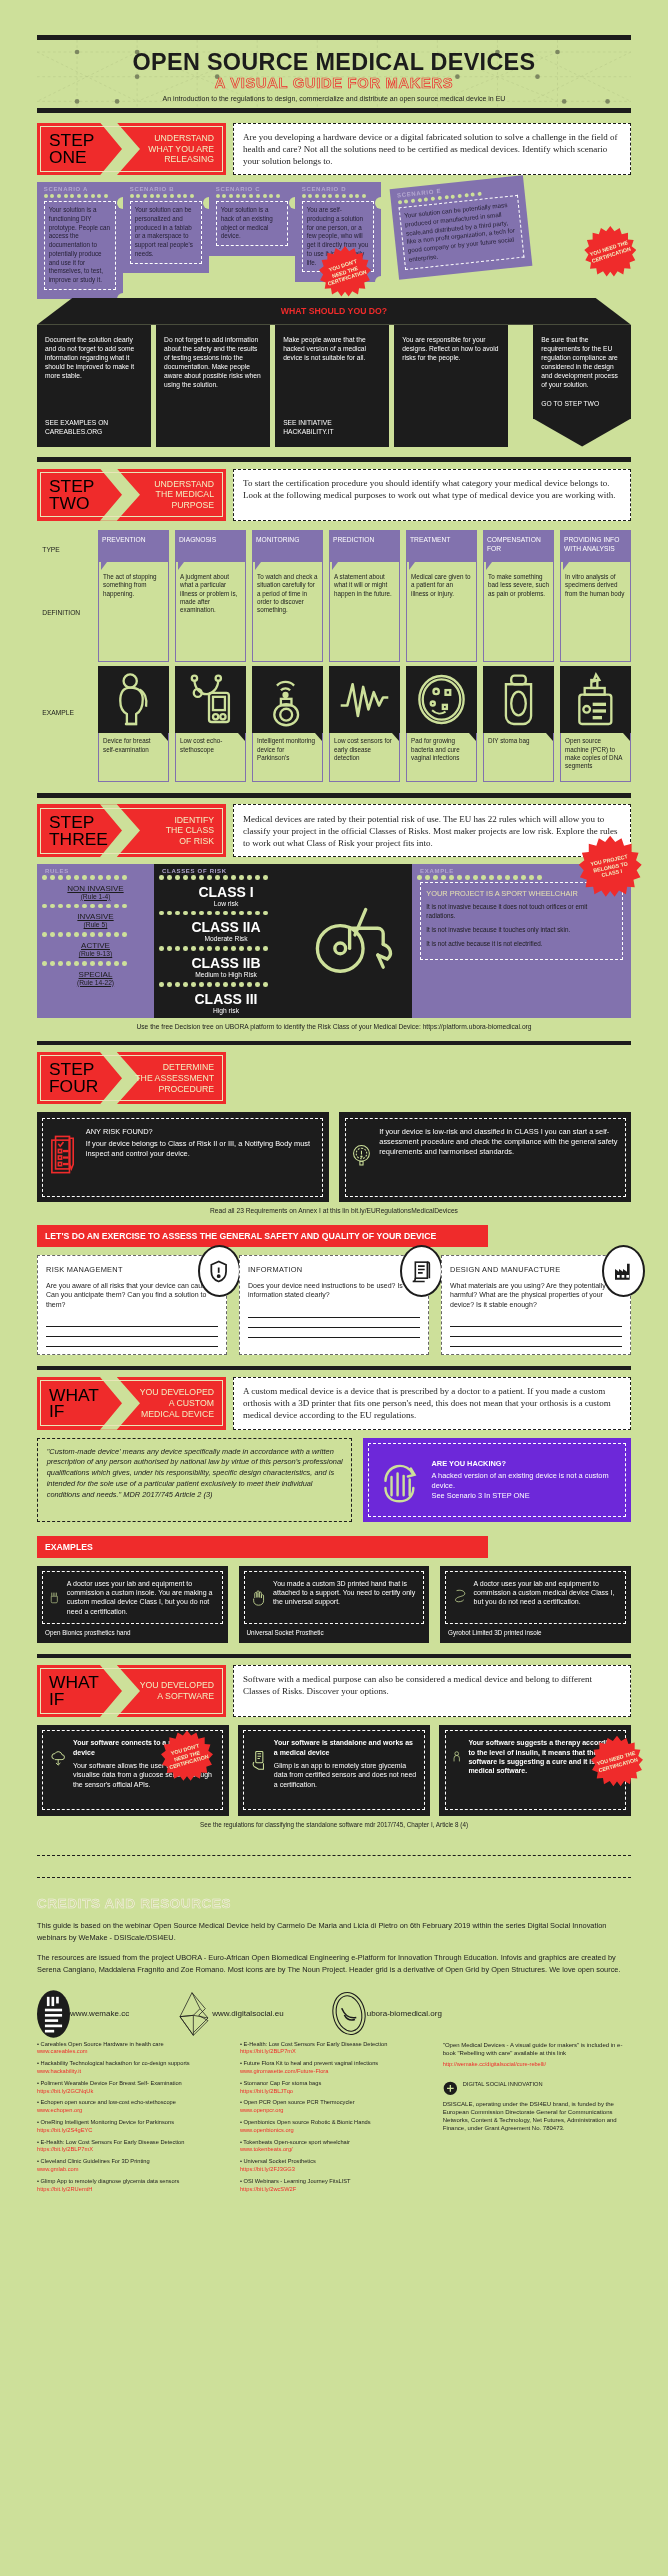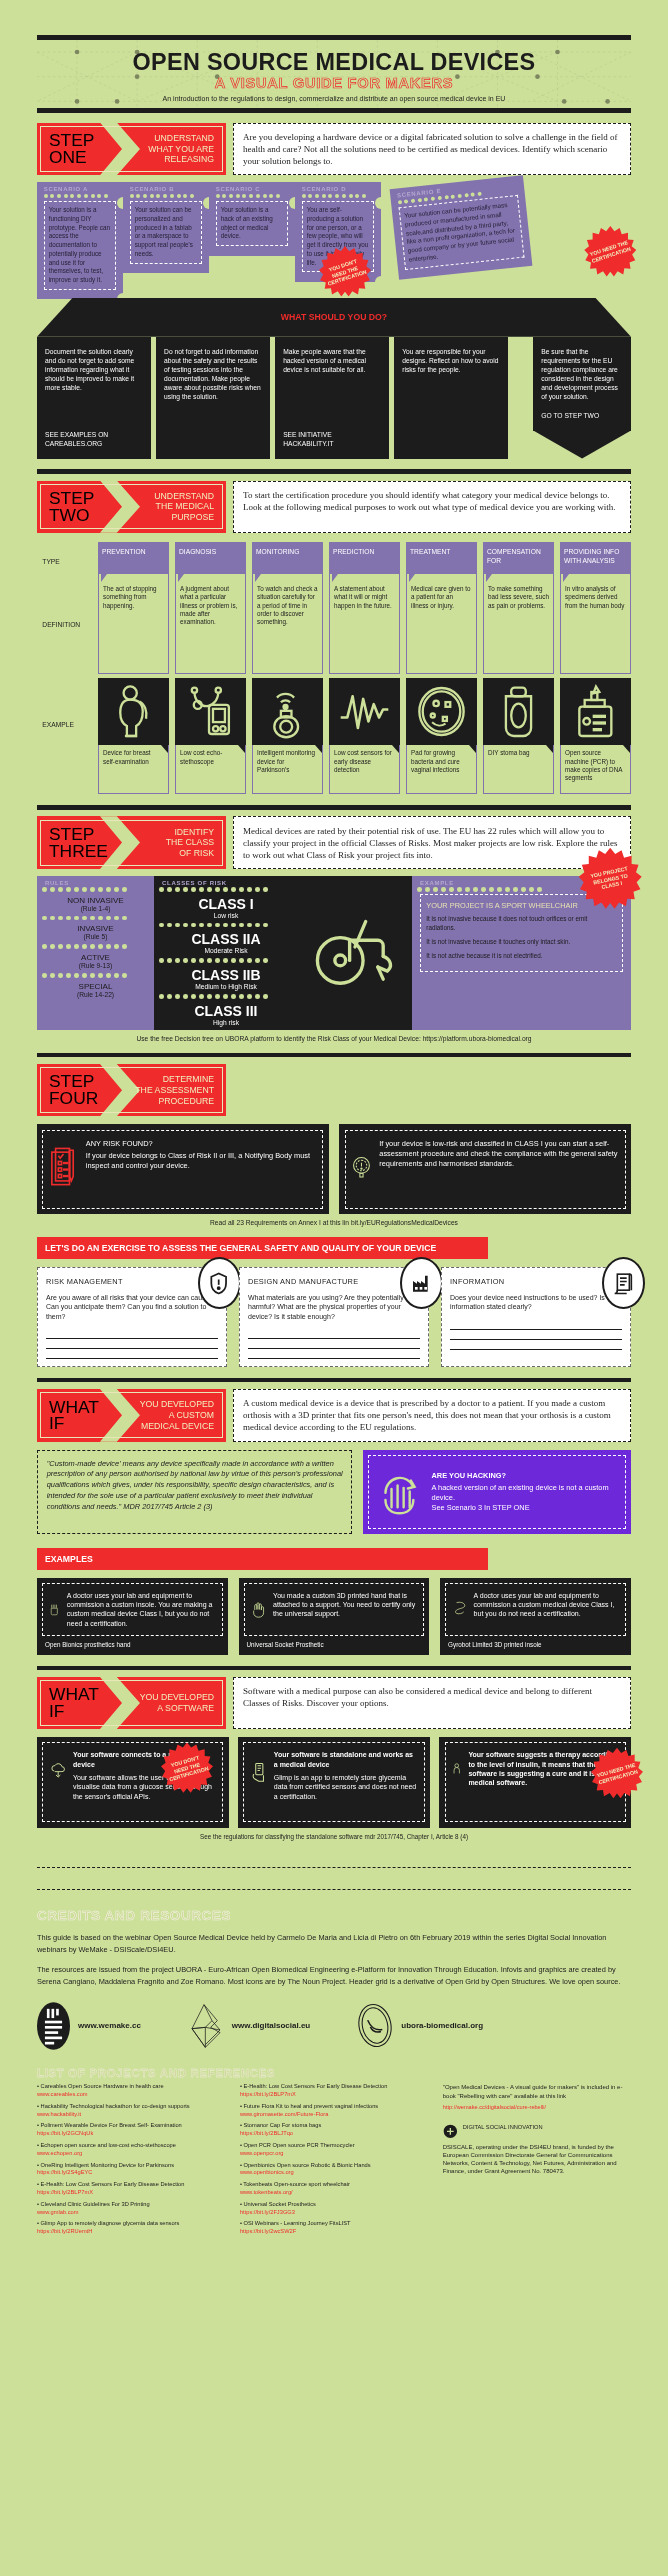--- a/index.html
+++ b/index.html
@@ -44,21 +44,21 @@
   .notch { position:absolute; width:12px; height:12px; border-radius:50%; background:#cde09a; }
   .scen-e { transform:rotate(-6deg); }
 
   .stamp { position:absolute; color:#f2eec0; text-align:center; font-size:5.3px; font-weight:bold;
            line-height:6.7px; display:flex; align-items:center; justify-content:center; }
   .stamp-star { background:#ef2b2b; width:52px; height:52px;
     clip-path: polygon(50% 0%,58% 10%,68% 4%,72% 16%,84% 13%,84% 26%,95% 27%,91% 39%,100% 46%,92% 55%,98% 66%,87% 70%,89% 82%,77% 81%,75% 93%,64% 87%,57% 97%,50% 88%,43% 97%,36% 87%,25% 93%,23% 81%,11% 82%,13% 70%,2% 66%,8% 55%,0% 46%,9% 39%,5% 27%,16% 26%,16% 13%,28% 16%,32% 4%,42% 10%); }
 
   
   .wsyd { margin:0 37px; position:relative; }
-  .wsyd-roof { background:#1c1c1c; height:39px; clip-path:polygon(6% 0, 94% 0, 100% 100%, 0 100%);
+  .wsyd-roof { background:#1c1c1c; height:27px; clip-path:polygon(6% 0, 94% 0, 100% 100%, 0 100%);
      display:flex; align-items:center; justify-content:center; }
   .wsyd-roof span { color:#ef2b2b; font-size:8.7px; font-weight:bold; }
   .wsyd-cols { display:flex; gap:5.3px; margin-top:0; }
   .wsyd-col { background:#1c1c1c; color:#fff; font-size:6.7px; line-height:9px; padding:10.7px 8px;
      flex:1; display:flex; flex-direction:column; }
   .wsyd-col .link { margin-top:auto; padding-top:9.4px; font-size:6.7px;}
   .arrow-tip { width:100%; height:28px; background:#1c1c1c; clip-path:polygon(0 0,100% 0,50% 100%); }
 
   
   .tbl { margin:9.4px 37px 0 37px; display:flex; }
@@ -82,21 +82,21 @@
   
   .risk-wrap { margin:6.7px 37px 0 37px; display:flex; position:relative; }
   .risk-col { position:relative; }
   .risk-rules { background:#8272ae; width:117px; }
   .risk-classes { background:#1c1c1c; width:144px; }
   .risk-img { background:#1c1c1c; width:114px; display:flex; align-items:center; justify-content:center; }
   .risk-ex { background:#8272ae; flex:1; }
   .hdr-lbl { font-size:6px; font-weight:bold; letter-spacing:0.7px; padding:4px 0 0 8px; }
   .risk-rules .hdr-lbl { color:#b4a8d0; }
   .risk-classes .hdr-lbl, .risk-ex .hdr-lbl { color:#b4a8d0; }
-  .rule-item { text-align:center; padding:4px 2.7px; font-size:8px; }
+  .rule-item { text-align:center; padding:4px 2.7px; font-size:8px;text-decoration:underline; }
   .rule-item small { display:block; font-size:6.7px;}
   .class-item { text-align:center; color:#fff; padding:4px 2.7px; }
   .class-item b { font-size:14px; font-weight:bold;}
   .class-item small { display:block; font-size:6.7px;}
   .dotrow { display:flex; gap:3.3px; padding:0 5.3px; }
   .dotrow i { width:4.7px;height:4.7px;border-radius:50%;background:#cde09a;display:block;}
   .ex-box { border:0.7px dashed #fff; margin:2.7px 8px 6.7px 8px; padding:5.3px; font-size:6.3px; line-height:8.7px;}
   .ex-box h5 { color:#e6e2b2; font-size:7.4px; font-weight:normal; line-height:9.4px; margin-bottom:5.3px;}
   .ex-box p { margin-bottom:5.3px; }
   .caption { margin:5.3px 37px 0 37px; text-align:center; font-size:6.7px; }
@@ -140,21 +140,21 @@
   .sw-cell .inn { border:1px dashed #fff; padding:6.7px; color:#fff; font-size:7px; line-height:9.4px;
       min-height:80px; display:flex; gap:6.7px;}
   .sw-note { margin:5.3px 37px 0 37px; font-size:6.3px; text-align:center;}
 
   
   .dashline { margin:12px 37px 0 37px; border-top:1.3px dashed #1c1c1c; }
   .credits-title { margin:17.4px 37px 0 37px; color:#d2d8a0; font-size:13.4px; font-weight:bold; letter-spacing:0.7px;
      text-shadow:0 0 0 #fff; -webkit-text-stroke:0.4px #f0f3dd;}
   .credits-body { margin:9.4px 37px 0 37px; font-size:7.4px; line-height:11.4px; }
   .logos { margin:14.7px 37px 0 37px; display:flex; gap:47px; align-items:center;}
-  .logo-cell { display:flex; align-items:center; gap:8px; font-size:8px;font-weight:bold;}
+  .logo-cell { display:flex; align-items:center; font-size:8px;}
   .list-title { margin:17.4px 37px 4px 37px; color:#d2d8a0; font-size:11.4px; font-weight:bold; letter-spacing:0.7px;
      -webkit-text-stroke:0.3px #f0f3dd;}
   .refs { margin:2.7px 37px 0 37px; display:flex; gap:14.7px; font-size:5.7px; line-height:7.8px;}
   .refs .c { flex:1; }
   .refs li { list-style:none; margin-bottom:4px; }
   .refs .u { color:#ef2b2b; }
   .dsi { font-size:6px; line-height:8px; }
   svg { display:block; }
 </style>
 </head>
@@ -772,46 +772,46 @@
       <h4>RISK MANAGEMENT</h4>
       <p>Are you aware of all risks that your device can cause? Can you anticipate them? Can you find a solution to them?</p>
       <div class="lines">
           <span></span>
           <span></span>
           <span></span>
         </div>
     </div>
     <div class="card">
       <div class="card-icon">
+        <svg width="18.7" height="23" viewBox="0 0 28 34" fill="none" stroke="#1c1c1c" stroke-width="2.4">
+          <rect x="5" y="3" width="18" height="24"></rect>
+            <path d="M9 9h10M9 14h10M9 19h7"></path>
+          <path d="M5 27c0 3-2 5-4 5h18"></path>
+            <path d="M23 3c2 0 3 1 3 3v21"></path>
+        </svg>
+      </div>
+      <h4>INFORMATION</h4>
+      <p>Does your device need instructions to be used? Is all information stated clearly?</p>
+      <div class="lines">
+          <span></span>
+          <span></span>
+          <span></span>
+        </div>
+    </div>
+    <div class="card">
+      <div class="card-icon">
         <svg width="20" height="20" viewBox="0 0 30 30" fill="#1c1c1c">
           <path d="M3 28V12l6 4V12l6 4V12l6 4V4h4v24z"></path>
           <rect x="6" y="21" width="4" height="4" fill="#fff"></rect>
             <rect x="13" y="21" width="4" height="4" fill="#fff"></rect>
             <rect x="20" y="21" width="4" height="4" fill="#fff"></rect>
         </svg>
       </div>
       <h4>DESIGN AND MANUFACTURE</h4>
       <p>What materials are you using? Are they potentially harmful? What are the physical properties of your device? Is it stable enough?</p>
-      <div class="lines">
-          <span></span>
-          <span></span>
-          <span></span>
-        </div>
-    </div>
-    <div class="card">
-      <div class="card-icon">
-        <svg width="18.7" height="23" viewBox="0 0 28 34" fill="none" stroke="#1c1c1c" stroke-width="2.4">
-          <rect x="5" y="3" width="18" height="24"></rect>
-            <path d="M9 9h10M9 14h10M9 19h7"></path>
-          <path d="M5 27c0 3-2 5-4 5h18"></path>
-            <path d="M23 3c2 0 3 1 3 3v21"></path>
-        </svg>
-      </div>
-      <h4>INFORMATION</h4>
-      <p>Does your device need instructions to be used? Is all information stated clearly?</p>
       <div class="lines">
           <span></span>
           <span></span>
           <span></span>
         </div>
     </div>
   </div>
 
   <div class="divider"></div>
   <div class="step-row">
@@ -988,21 +988,20 @@
       <svg width="36" height="45" viewBox="0 0 54 68" fill="none" stroke="#1c1c1c" stroke-width="1.6">
         <ellipse cx="27" cy="34" rx="24" ry="32" transform="rotate(-12 27 34)"></ellipse>
         <ellipse cx="27" cy="34" rx="19" ry="27" transform="rotate(-12 27 34)"></ellipse>
         <path d="M16 26c4 10 12 16 22 14" stroke-width="2.4"></path>
         <path d="M20 36c3 6 9 9 16 7" stroke-width="2.4"></path>
       </svg>
       <span>ubora-biomedical.org</span>
     </div>
   </div>
 
-  <div class="list-title">LIST OF PROJECTS AND REFERENCES</div>
   <div class="refs">
     <ul class="c">
       <li>• <span>Careables Open Source Hardware in health care</span><br><span class="u">www.careables.com</span></li>
       <li>• <span>Hackability Technological hackathon for co-design supports</span><br><span class="u">www.hackability.it</span></li>
       <li>• <span>Poliment Wearable Device For Breast Self- Examination</span><br><span class="u">https://bit.ly/2GCNqUk</span></li>
       <li>• <span>Echopen open source and low-cost echo-stethoscope</span><br><span class="u">www.echopen.org</span></li>
       <li>• <span>OneRing Intelligent Monitoring Device for Parkinsons</span><br><span class="u">https://bit.ly/2S4gEYC</span></li>
       <li>• <span>E-Health: Low Cost Sensors For Early Disease Detection</span><br><span class="u">https://bit.ly/2BLP7mX</span></li>
       <li>• <span>Cleveland Clinic Guidelines For 3D Printing</span><br><span class="u">www.gmlab.com</span></li>
       <li>• <span>Glimp App to remotely diagnose glycemia data sensors</span><br><span class="u">https://bit.ly/2RUemtH</span></li>

